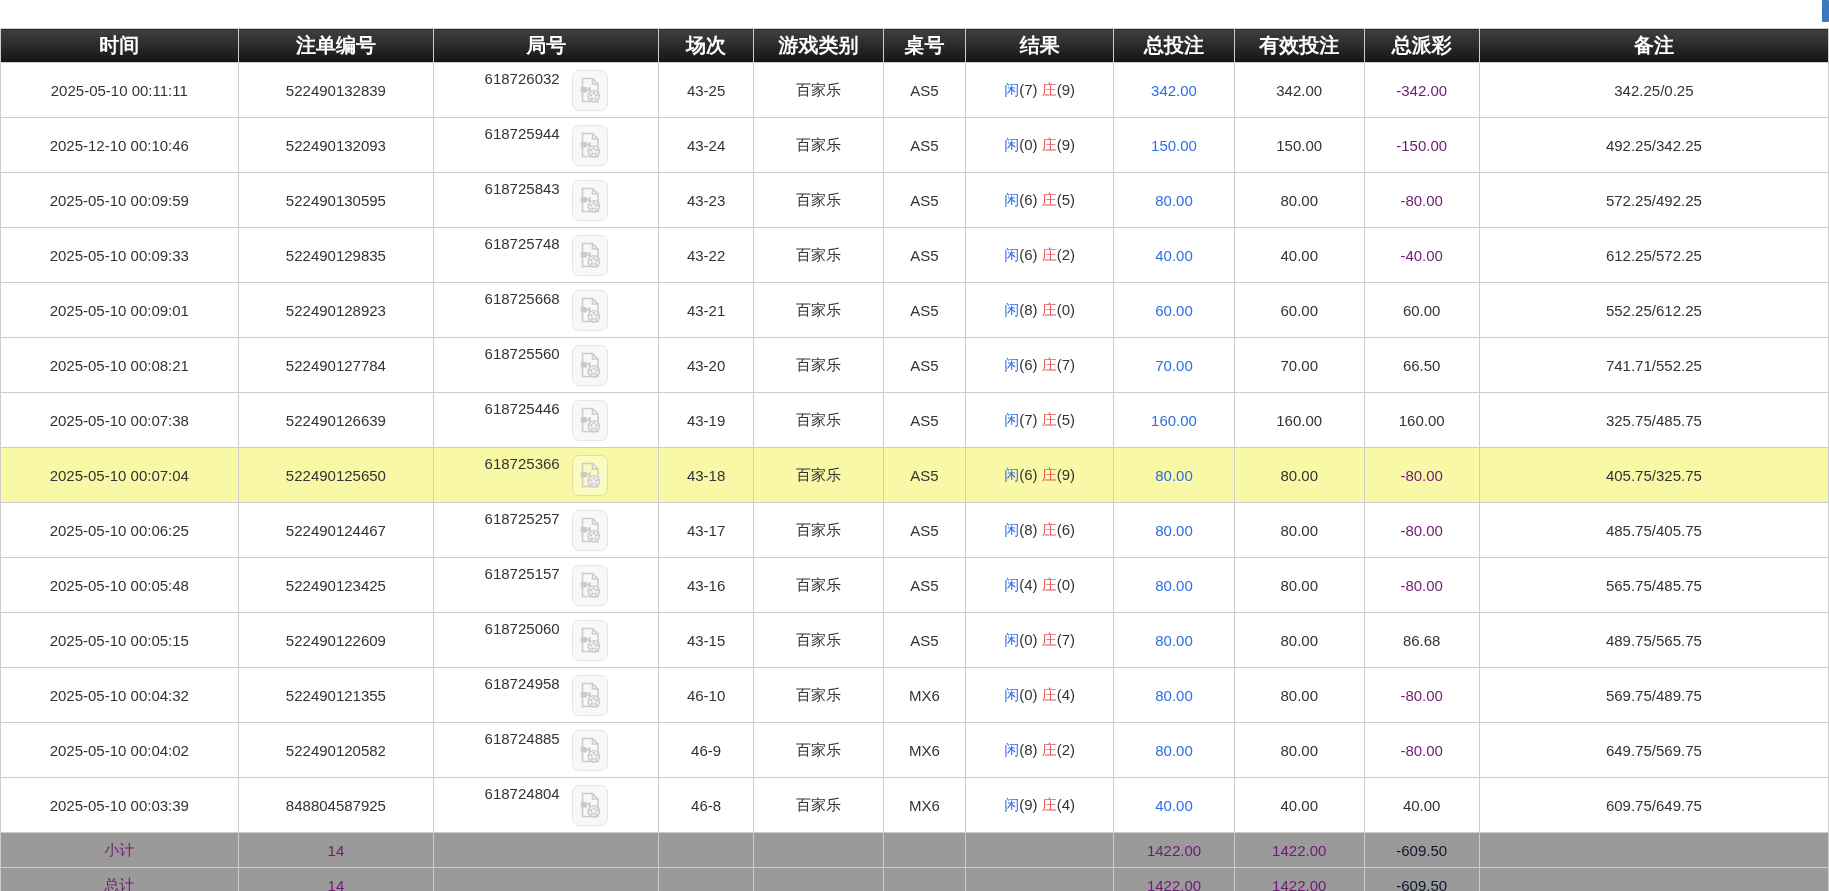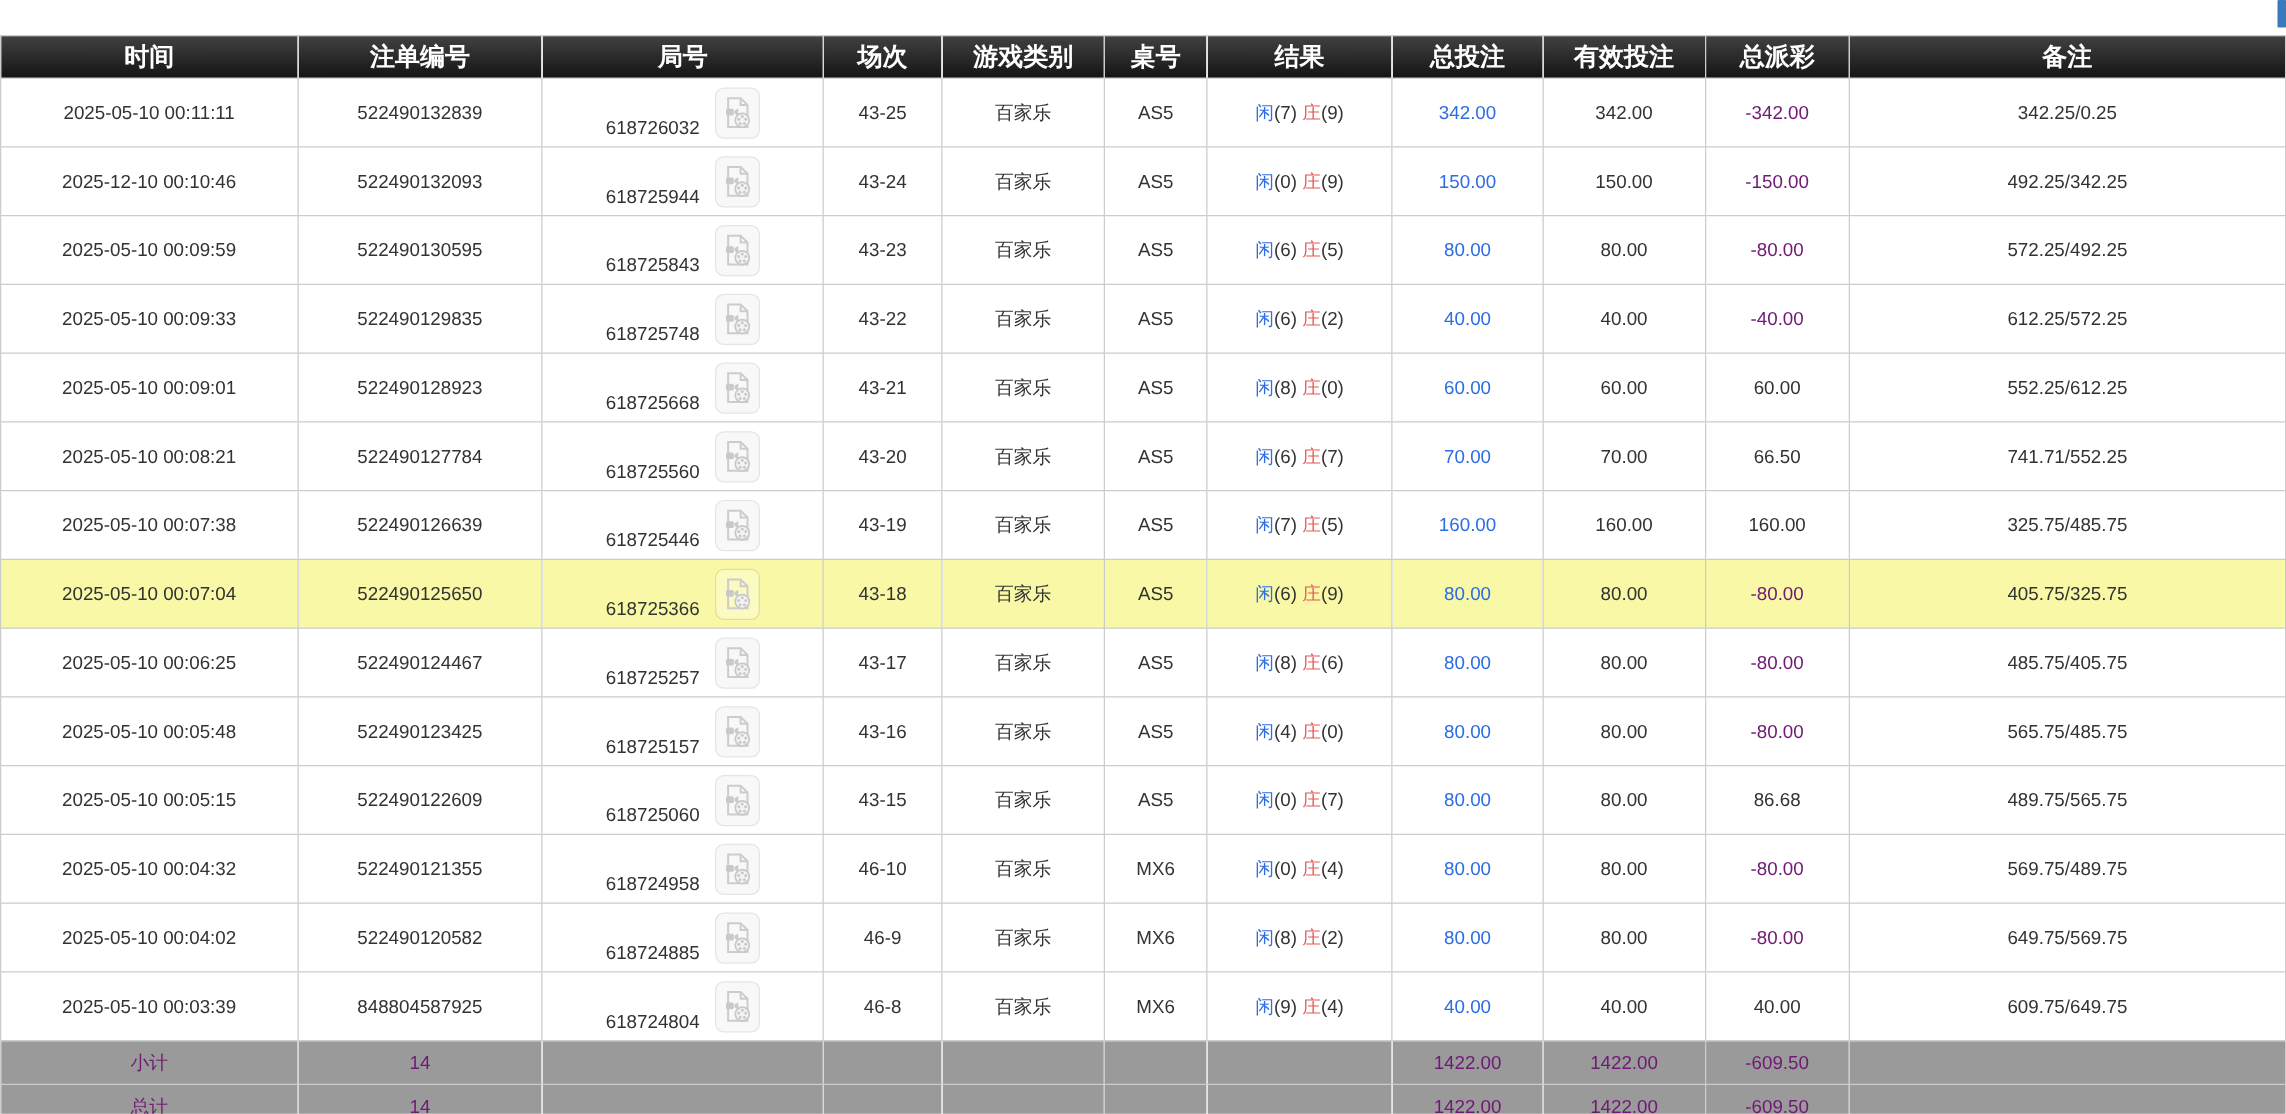--- a/index.html
+++ b/index.html
@@ -17,22 +17,22 @@
     height:33px;background:linear-gradient(#404040,#141414);
     color:#fff;font-weight:bold;font-size:20px;
   }
   tbody td{height:54px;background:#fff;}
   tr.hl td{background:#f8f8a6;}
   tfoot td{height:34px;background:#9a9a9a;color:#701a75;font-size:15px;}
   .blue{color:#2e6ee4;}
   .red-label{color:#e45b5b;}
   .pts{color:#333;}
   .neg{color:#701a75;}
-  tfoot .neg{color:#701a75;margin-top:34px;}
-  .round-wrap{display:flex;align-items:flex-end;justify-content:center;gap:12px;}
+  tfoot .neg{color:#0f172a;margin-top:34px;}
+  .round-wrap{display:flex;align-items:flex-start;justify-content:center;gap:12px;}
   .round-num{font-size:15px;color:#333;}
   .replay-btn{
     width:36px;height:41px;border:1px solid #e5e5e5;border-radius:7px;
     background:#f8f8f8;display:flex;align-items:center;justify-content:center;
     cursor:pointer;padding:0;flex:0 0 auto;
   }
   tr.hl .replay-btn{background:rgba(255,255,255,0.3);border-color:#e2e194;}
   .replay-btn svg{display:block;}
 </style>
 </head>

